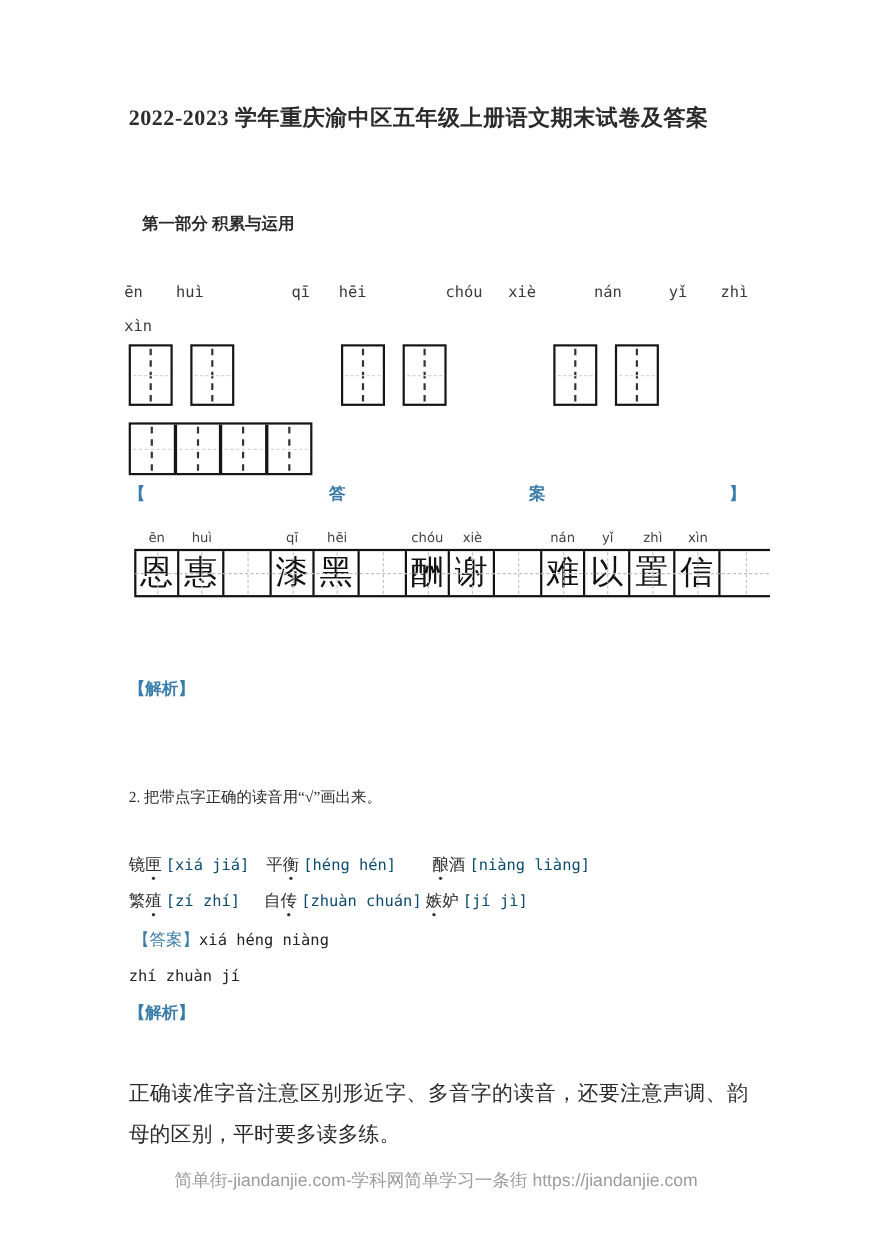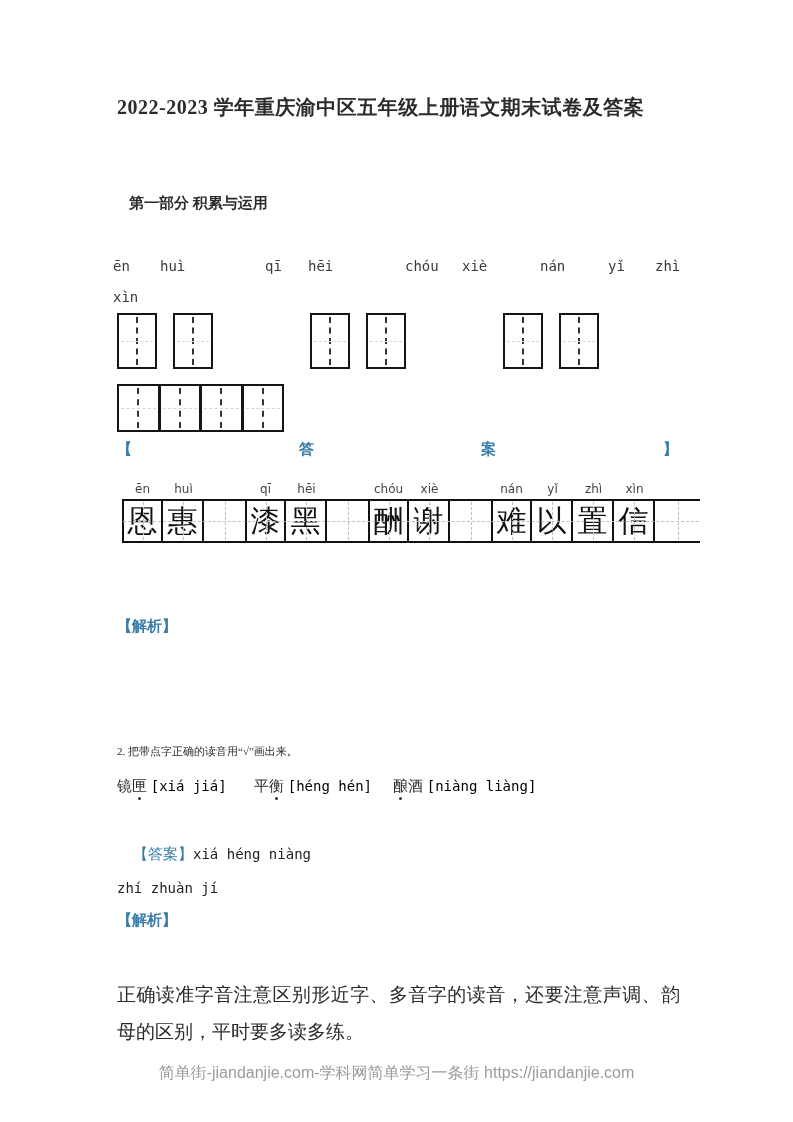--- a/index.html
+++ b/index.html
@@ -79,32 +79,32 @@
   .strip-cell.gap { border-left:none; border-right:none; }
   .strip-tail { position:relative; flex:1; }
   .strip-tail::before { content:""; position:absolute; left:50%; top:1px; bottom:1px;
     border-left:1px dashed #c0c0c0; }
   .strip-midline { position:absolute; left:1px; right:1px; top:50%; border-top:1px dashed #c0c0c0; pointer-events:none; }
 
   .marker-blue { color:#3a7ca8; }
   .jiexi1 { left:0; top:617px; font-size:15px; font-weight:bold; }
   .detail1 { left:0; top:641px; width:563px; font-size:14.6px; line-height:37px; text-align:justify; }
 
-  .q2-stem { left:0; top:744px; font-size:11px; }
+  .q2-stem { left:0; top:716px; font-size:14px; }
   .opt-row { left:0; top:0; width:561px; height:30px; }
   .opt-row1 { top:777px; } .opt-row2 { top:810px; }
   .opt { position:absolute; font-size:15px; white-space:nowrap; }
-  .opt-row1 .opt:nth-child(1){left:0;} .opt-row1 .opt:nth-child(2){left:125px;margin-left:12px;} .opt-row1 .opt:nth-child(3){left:276px;}
+  .opt-row1 .opt:nth-child(1){left:0;} .opt-row1 .opt:nth-child(2){left:125px;} .opt-row1 .opt:nth-child(3){left:276px;}
   .opt-row2 .opt:nth-child(1){left:0;} .opt-row2 .opt:nth-child(2){left:123px;} .opt-row2 .opt:nth-child(3){left:270px;}
-  .opt .pron { font-family:"DejaVu Sans Mono",monospace; font-size:14px; color:#000000; }
+  .opt .pron { font-family:"DejaVu Sans Mono",monospace; font-size:14px; color:#0c4a6e; }
   .dotted-char { position:relative; display:inline-block; }
   .dotted-char::after { content:""; position:absolute; left:50%; bottom:-4px; width:3px; height:3px;
     margin-left:-2px; background:#333; border-radius:50%; }
 
-  .q2-ans1 { left:16px; top:845px; font-size:15px;text-align:right; }
+  .q2-ans1 { left:4px; top:845px; font-size:15px;text-align:right; }
   .q2-ans1 .py, .q2-ans2 { font-family:"DejaVu Sans Mono",monospace; font-size:14px; color:#222; }
   .q2-ans2 { left:0; top:880px; }
   .jiexi2 { left:0; top:911px; font-size:15px; font-weight:bold; }
   .q2-detail1 { left:0; top:944px; font-size:14.6px; }
   .q2-para { left:0; top:976px; width:563px; font-size:19px; line-height:37px; text-align:justify; }
 
   .footer {
     position:absolute; left:0; top:1063px; width:793px; text-align:center;
     font-family:"Liberation Sans","DejaVu Sans",sans-serif;
     font-size:16px; color:#9b9b9b;
@@ -203,20 +203,34 @@
       <span class="opt">
         <span>平</span><span class="dotted-char">衡</span><span></span>
         <span class="pron">[héng hén]</span>
       </span>
       <span class="opt">
         <span></span><span class="dotted-char">酿</span><span>酒</span>
         <span class="pron">[niàng liàng]</span>
       </span>
     </div>
 
+    <div class="abs opt-row opt-row2">
+      <span class="opt">
+        <span>繁</span><span class="dotted-char">殖</span><span></span>
+        <span class="pron">[zí zhí]</span>
+      </span>
+      <span class="opt">
+        <span>自</span><span class="dotted-char">传</span><span></span>
+        <span class="pron">[zhuàn chuán]</span>
+      </span>
+      <span class="opt">
+        <span></span><span class="dotted-char">嫉</span><span>妒</span>
+        <span class="pron">[jí jì]</span>
+      </span>
+    </div>
 
     <div class="abs q2-ans1">
       <span class="marker-blue">【答案】</span><span class="py">xiá héng niàng</span>
     </div>
     <div class="abs q2-ans2">zhí zhuàn  jí</div>
 
     <div class="abs jiexi2 marker-blue">【解析】</div>
     <div class="abs q2-para">正确读准字音注意区别形近字、多音字的读音，还要注意声调、韵母的区别，平时要多读多练。</div>
 
   </div>

